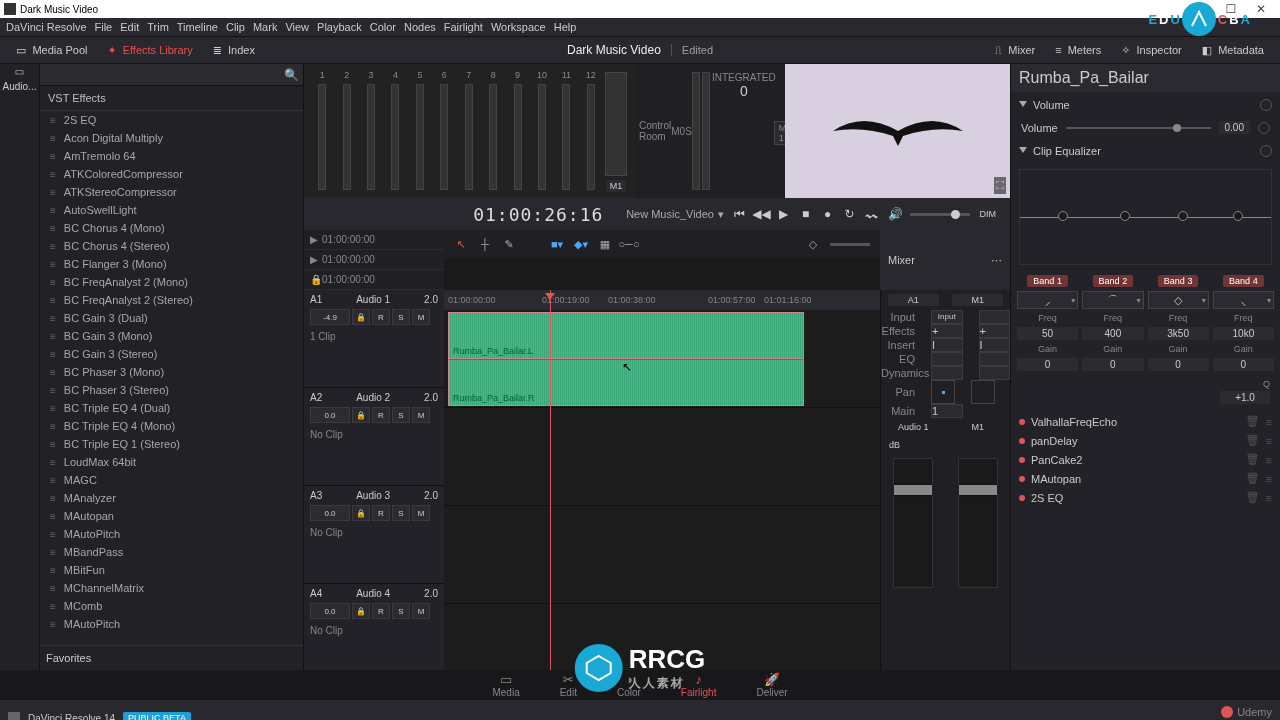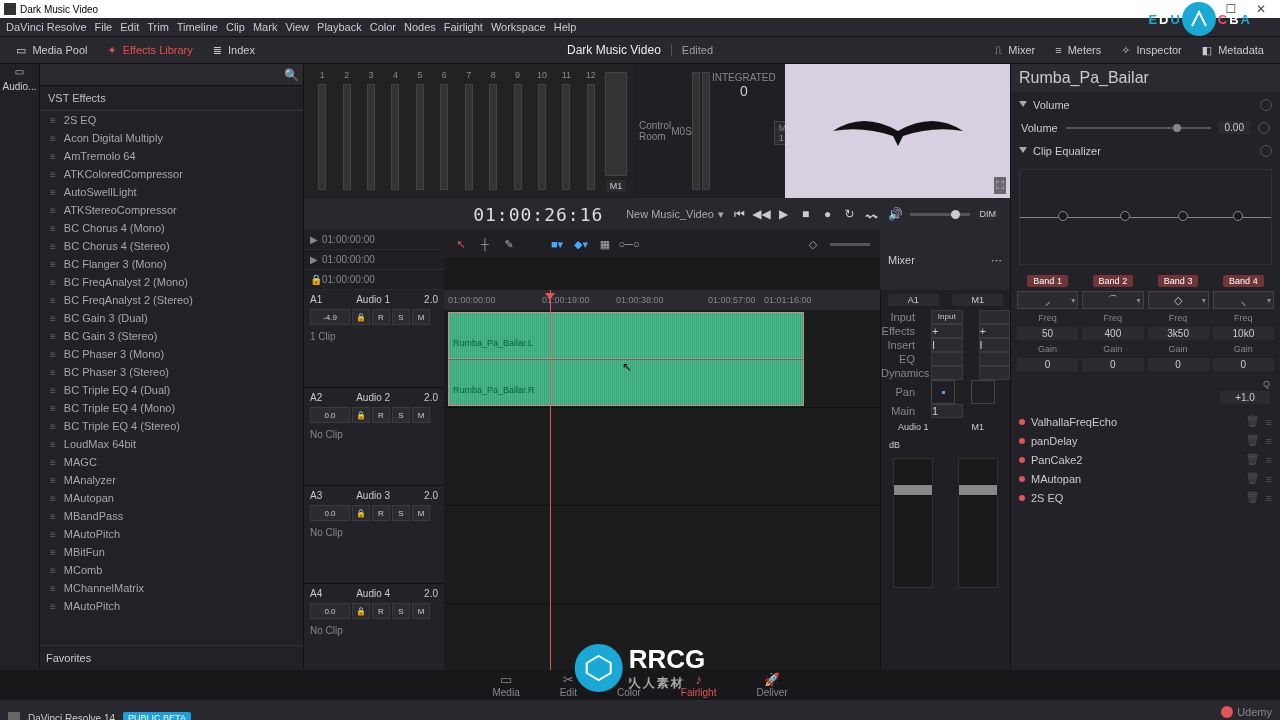--- a/index.html
+++ b/index.html
@@ -88,21 +88,21 @@
 .timeline { flex:1; position:relative; background:#1c1c1c; overflow:hidden; }
 .time-ruler{ height:20px; background:#2a2a30; display:flex; align-items:center; position:relative; font-size:9px; color:#888; font-family:monospace;}
 .ruler-tick{ position:absolute; }
 .playhead{ position:absolute; top:0; bottom:0; width:1px; background:#e05555; left:106px; z-index:5;}
 .playhead::before{ content:""; position:absolute; top:3px; left:-5px; width:0; height:0; border:5px solid transparent; border-top:7px solid #e05555;}
 
 .track-lane{ height:98px; border-bottom:1px solid #111; position:relative;}
 .clip{ position:absolute; top:2px; left:4px; width:356px; height:94px; background:#3aa779; border:1px solid #c88; display:flex; flex-direction:column;}
 .clip-half{ flex:1; position:relative; border-top:1px solid #2d8560; background:repeating-linear-gradient(90deg,#4db78c,#4db78c 1px,#3aa779 1px,#3aa779 2px);}
 .clip-half.top{ border-top:none; border-bottom:1px solid #c88;}
-.clip-label{ position:absolute; bottom:10px; left:4px; font-size:9px; color:#063;text-align:center; }
+.clip-label{ position:absolute; bottom:2px; left:4px; font-size:9px; color:#063;text-align:center; }
 .cursor-arrow{ position:absolute; top:50px; left:178px; font-size:12px; color:#000; z-index:6;}
 
 
 .mini-mixer{ width:130px; background:#202024; border-left:1px solid #111;}
 .mm-cols{ display:flex; }
 .mm-col{ flex:1; padding:4px; font-size:9px; display:flex; flex-direction:column; gap:4px; align-items:center;}
 .mm-head{ background:#2c2c30; width:90%; text-align:center; padding:1px; border-radius:2px;}
 .mm-sect{ display:flex; align-items:center; gap:16px; width:100%;}
 .mm-slab{ width:34px; text-align:right; color:#888;}
 .mm-sval{ flex:1; background:#2a2a2f; height:14px; border:1px solid #3a3a40;}
@@ -238,43 +238,44 @@
     <div class="effects-search">
       <div class="sbox"></div>
       <span class="sicn">🔍</span>
     </div>
     <div class="effects-header">VST Effects</div>
     <div class="effects-list" id="fxlist">
         <div class="effect-row">2S EQ</div>
         <div class="effect-row">Acon Digital Multiply</div>
         <div class="effect-row">AmTremolo 64</div>
         <div class="effect-row">ATKColoredCompressor</div>
+        <div class="effect-row">ATKStereoCompressor</div>
         <div class="effect-row">AutoSwellLight</div>
-        <div class="effect-row">ATKStereoCompressor</div>
         <div class="effect-row">BC Chorus 4 (Mono)</div>
         <div class="effect-row">BC Chorus 4 (Stereo)</div>
         <div class="effect-row">BC Flanger 3 (Mono)</div>
         <div class="effect-row">BC FreqAnalyst 2 (Mono)</div>
         <div class="effect-row">BC FreqAnalyst 2 (Stereo)</div>
         <div class="effect-row">BC Gain 3 (Dual)</div>
+        <div class="effect-row">BC Gain 3 (Mono)</div>
         <div class="effect-row">BC Gain 3 (Stereo)</div>
         <div class="effect-row">BC Phaser 3 (Mono)</div>
         <div class="effect-row">BC Phaser 3 (Stereo)</div>
         <div class="effect-row">BC Triple EQ 4 (Dual)</div>
         <div class="effect-row">BC Triple EQ 4 (Mono)</div>
-        <div class="effect-row">BC Triple EQ 4 (Stereo)</div>
+        <div class="effect-row">BC Triple EQ 1 (Stereo)</div>
         <div class="effect-row">LoudMax 64bit</div>
         <div class="effect-row">MAGC</div>
         <div class="effect-row">MAnalyzer</div>
         <div class="effect-row">MAutopan</div>
+        <div class="effect-row">MAutoPitch</div>
         <div class="effect-row">MBandPass</div>
-        <div class="effect-row">MAutoPitch</div>
         <div class="effect-row">MBitFun</div>
+        <div class="effect-row">MChannelMatrix</div>
         <div class="effect-row">MComb</div>
-        <div class="effect-row">MChannelMatrix</div>
         <div class="effect-row">MAutoPitch</div>
       </div>
     <div class="favorites">Favorites</div>
   </div>
 
   <div class="center">
     <div class="top-row">
       <div class="meters-block">
         <div class="meter-col">
             <span class="meter-num">1</span>
@@ -473,21 +474,21 @@
               <span class="th-btn">S</span>
               <span class="th-btn">M</span>
             </div>
             <div class="th-clip">No Clip</div>
           </div>
         </div>
       <div class="timeline">
         <div class="time-ruler">
           <span class="ruler-tick" style="left:4px">01:00:00:00</span>
           <span class="ruler-tick" style="left:98px">01:00:19:00</span>
-          <span class="ruler-tick" style="left:172px">01:00:38:00</span>
+          <span class="ruler-tick" style="left:164px">01:00:38:00</span>
           <span class="ruler-tick" style="left:264px">01:00:57:00</span>
           <span class="ruler-tick" style="left:320px">01:01:16:00</span>
         </div>
         <div class="playhead"></div>
         <div class="track-lane">
           <div class="clip">
             <div class="clip-half top">
                 <span class="clip-label">Rumba_Pa_Bailar.L</span>
               </div>
             <div class="clip-half">

